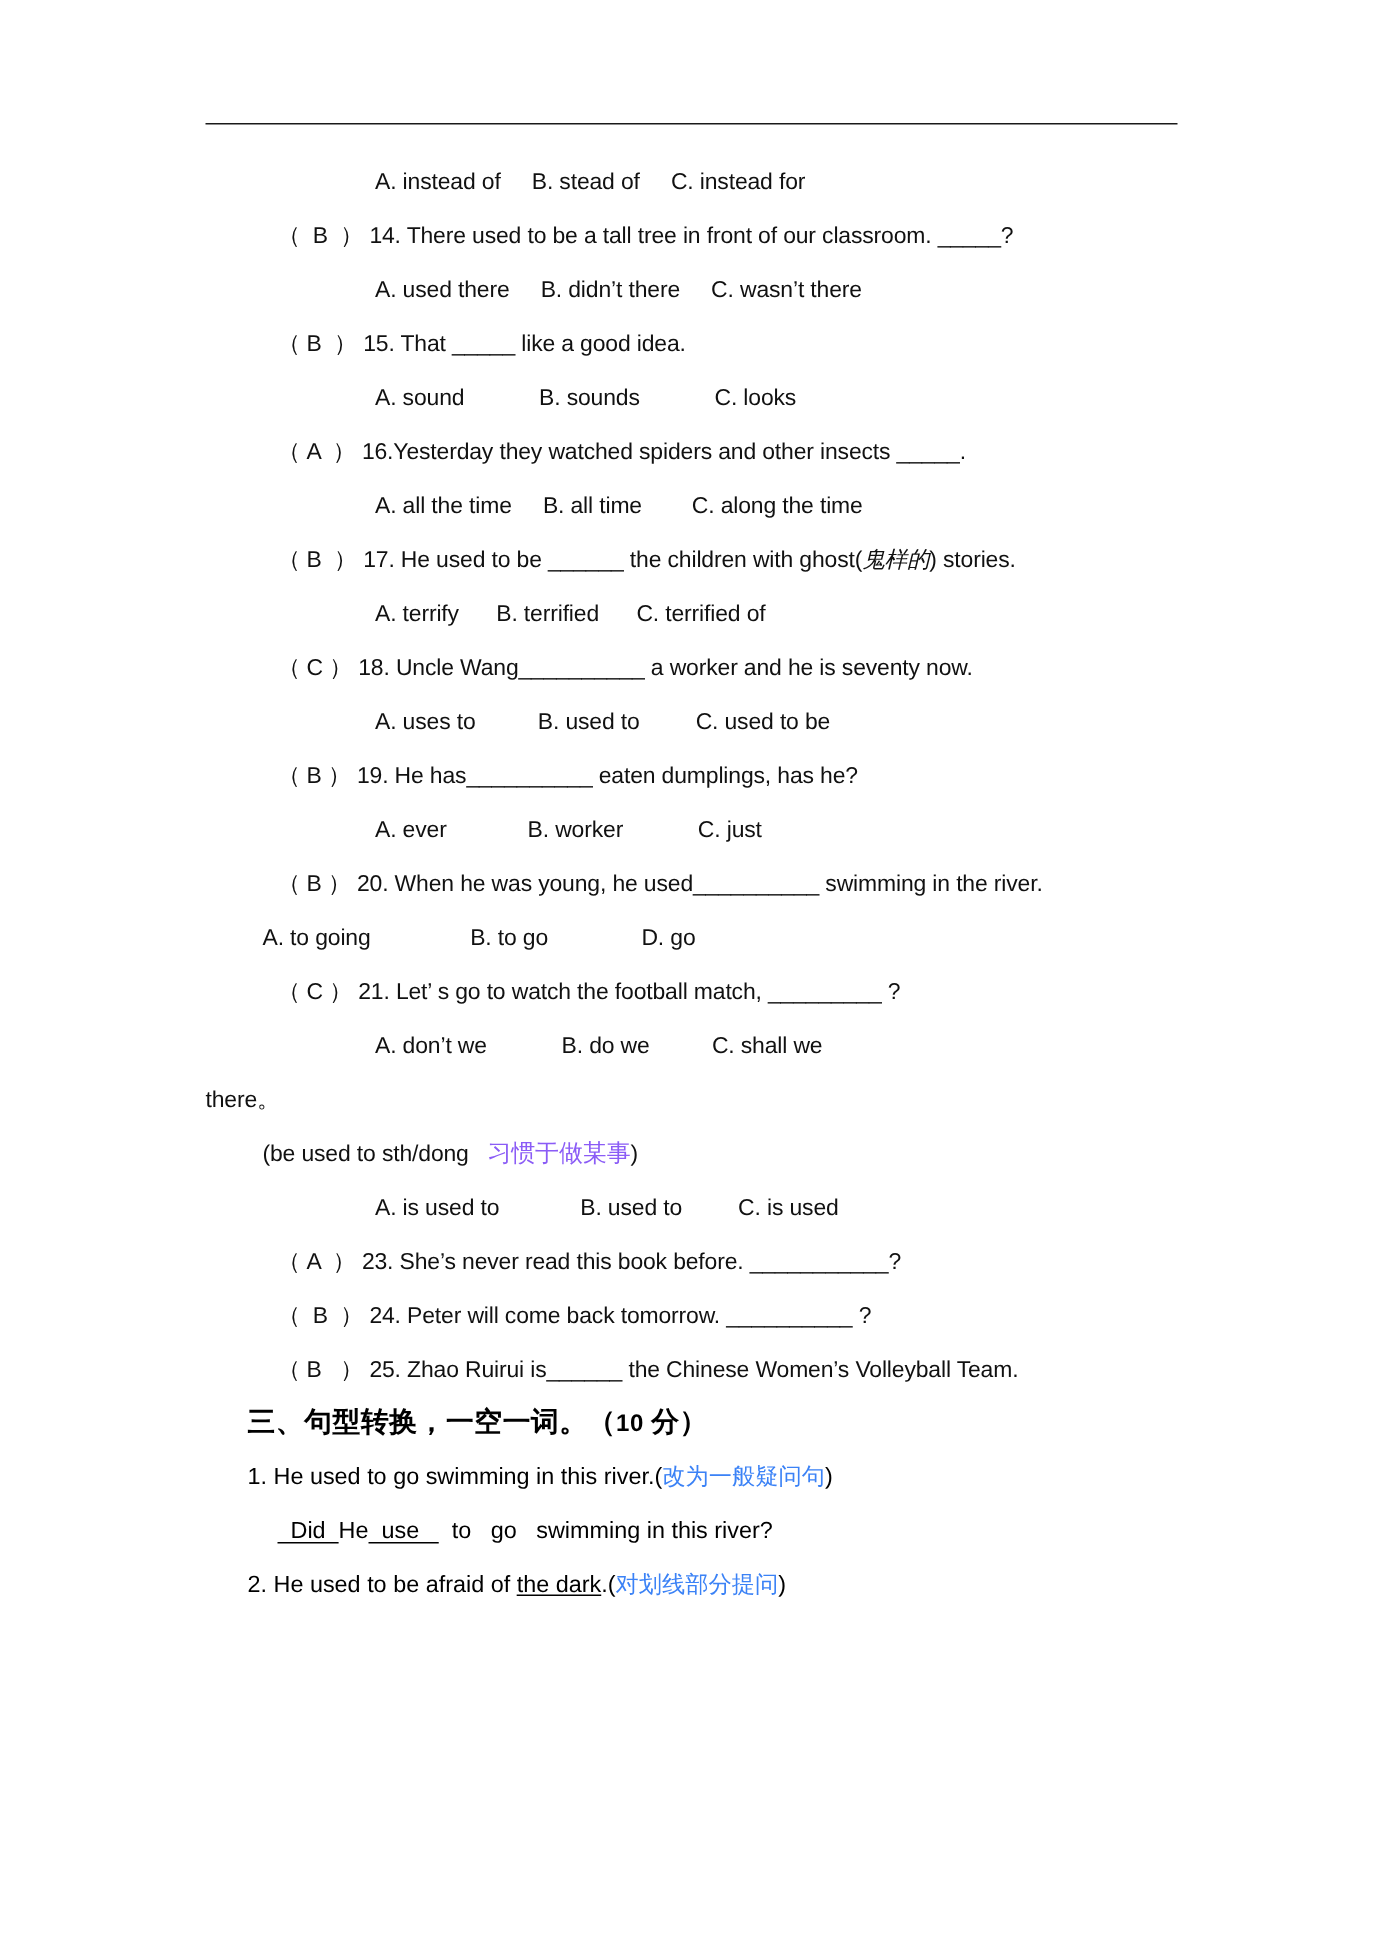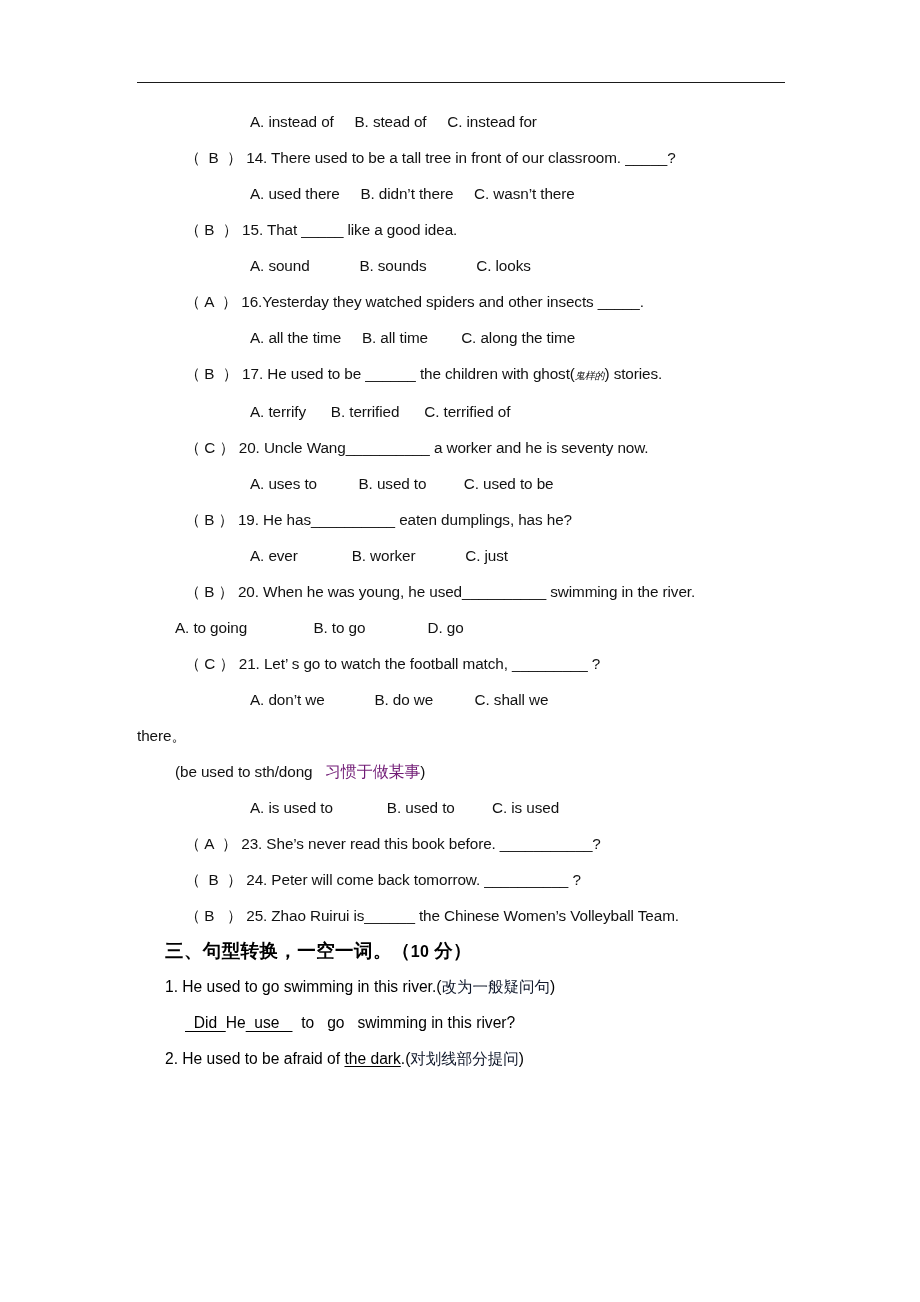--- a/index.html
+++ b/index.html
@@ -58,32 +58,32 @@
   
   .oline { padding-left: 113px; }
   .oline-flush { padding-left: 38px; }
   .oline-small { padding-left: 80px; font-size: 13.2px; }
 
   .wrapline { padding-left: 0px; }
   .noteline { padding-left: 38px; }
 
   .cn-serif {
     font-family: "Liberation Serif", "DejaVu Serif", serif;
-    color: #701a75;
+    color: #8b5cf6;
     font-size: 16px;
   }
   .cn-serif-dark {
     font-family: "Liberation Serif", "DejaVu Serif", serif;
-    color: #0f172a;
+    color: #3b82f6;
     font-size: 15.5px;
   }
   .cn-italic {
     font-family: "Liberation Serif", "DejaVu Serif", serif;
     font-style: italic;
-    font-size: 10px;
+    font-size: 15px;
     margin-top: 36px;
   }
 
   .section-head {
     position: relative;
     padding-left: 28px;
     font-family: "Liberation Serif", "DejaVu Serif", serif;
     font-weight: bold;
     font-size: 18.5px;
     line-height: 34px;
@@ -134,21 +134,21 @@
 
     <div class="line qline"><span class="mark">（ B  ）</span><span> 15. That _____ like a good idea.</span></div>
     <div class="line oline">A. sound            B. sounds            C. looks</div>
 
     <div class="line qline"><span class="mark">（ A  ）</span><span> 16.Yesterday they watched spiders and other insects _____.</span></div>
     <div class="line oline">A. all the time     B. all time        C. along the time</div>
 
     <div class="line qline"><span class="mark">（ B  ）</span><span> 17. He used to be ______ the children with ghost(</span><span class="cn-italic">鬼样的</span><span>) stories.</span></div>
     <div class="line oline">A. terrify      B. terrified      C. terrified of</div>
 
-    <div class="line qline"><span class="mark">（ C ）</span><span> 20. Uncle Wang__________ a worker and he is seventy now.</span></div>
+    <div class="line qline"><span class="mark">（ C ）</span><span> 18. Uncle Wang__________ a worker and he is seventy now.</span></div>
     <div class="line oline">A. uses to          B. used to         C. used to be</div>
 
     <div class="line qline"><span class="mark">（ B ）</span><span> 19. He has__________ eaten dumplings, has he?</span></div>
     <div class="line oline">A. ever             B. worker            C. just</div>
 
     <div class="line qline"><span class="mark">（ B ）</span><span> 20. When he was young, he used__________ swimming in the river.</span></div>
     <div class="line oline-flush">A. to going                B. to go               D. go</div>
 
     <div class="line qline"><span class="mark">（ C ）</span><span> 21. Let’ s go to watch the football match, _________ ?</span></div>
     <div class="line oline">A. don’t we            B. do we          C. shall we</div>

